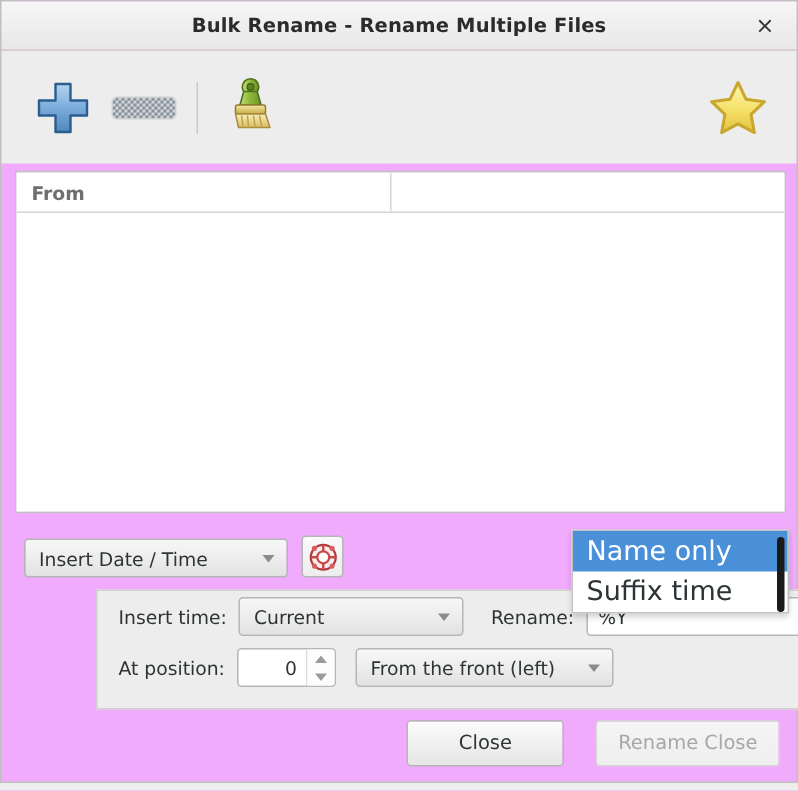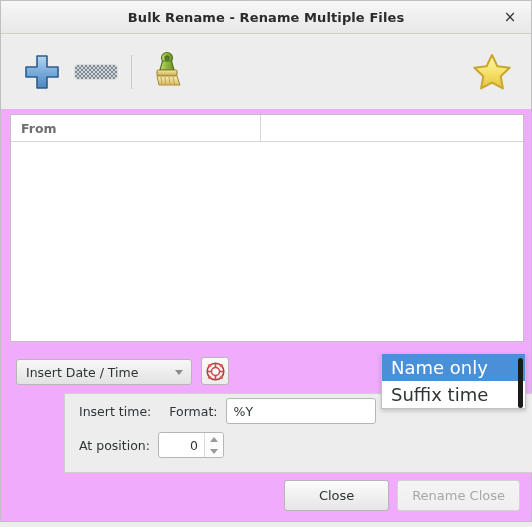--- a/index.html
+++ b/index.html
@@ -314,21 +314,21 @@
     z-index: 61;
     cursor: pointer;
   }
 
   
   #action-row {
     position: absolute;
     right: 11px;
     bottom: 10px;
     display: flex;
-    gap: 8px;
+    gap: 21px;
   }
   .btn {
     min-width: 105px;
     height: 31px;
     border: 1px solid #b6b6b6;
     border-radius: 3px;
     background: linear-gradient(to bottom, #fcfcfc 0%, #f0f0f0 50%, #e6e6e6 100%);
     display: flex;
     align-items: center;
     justify-content: center;
@@ -444,35 +444,43 @@
           <circle cx="3.6" cy="15.4" r="1.7" fill="#d95f5f"></circle>
           <circle cx="15.4" cy="15.4" r="1.7" fill="#d95f5f"></circle>
         </svg>
       </div>
     </div>
 
     <div id="criteria-frame">
 
       <div class="frame-row">
         <span class="field-label">Insert time:</span>
-        <span class="field-label" style="margin-left:10px;">Format:</span>
+        <div class="combo" style="width:150px;">
+          <span>Current</span>
+          <span class="arrow"></span>
+        </div>
+        <span class="field-label" style="margin-left:10px;">Rename:</span>
         <div class="textfield" style="width:150px;">
           <span>%Y</span>
         </div>
       </div>
 
       <div class="frame-row">
         <span class="field-label">At position:</span>
         <div class="spin">
           <span class="val">0</span>
           <span class="arrows">
             <span class="up"></span>
             <span class="down"></span>
           </span>
         </div>
+        <div class="combo" style="width:172px;margin-left:5px;">
+          <span>From the front (left)</span>
+          <span class="arrow"></span>
+        </div>
       </div>
 
     </div>
   </div>
 
   <div id="popup-menu">
     <div class="menu-item selected">Name only</div>
     <div class="menu-item">Suffix time</div>
     <div id="menu-scrollbar"></div>
   </div>

